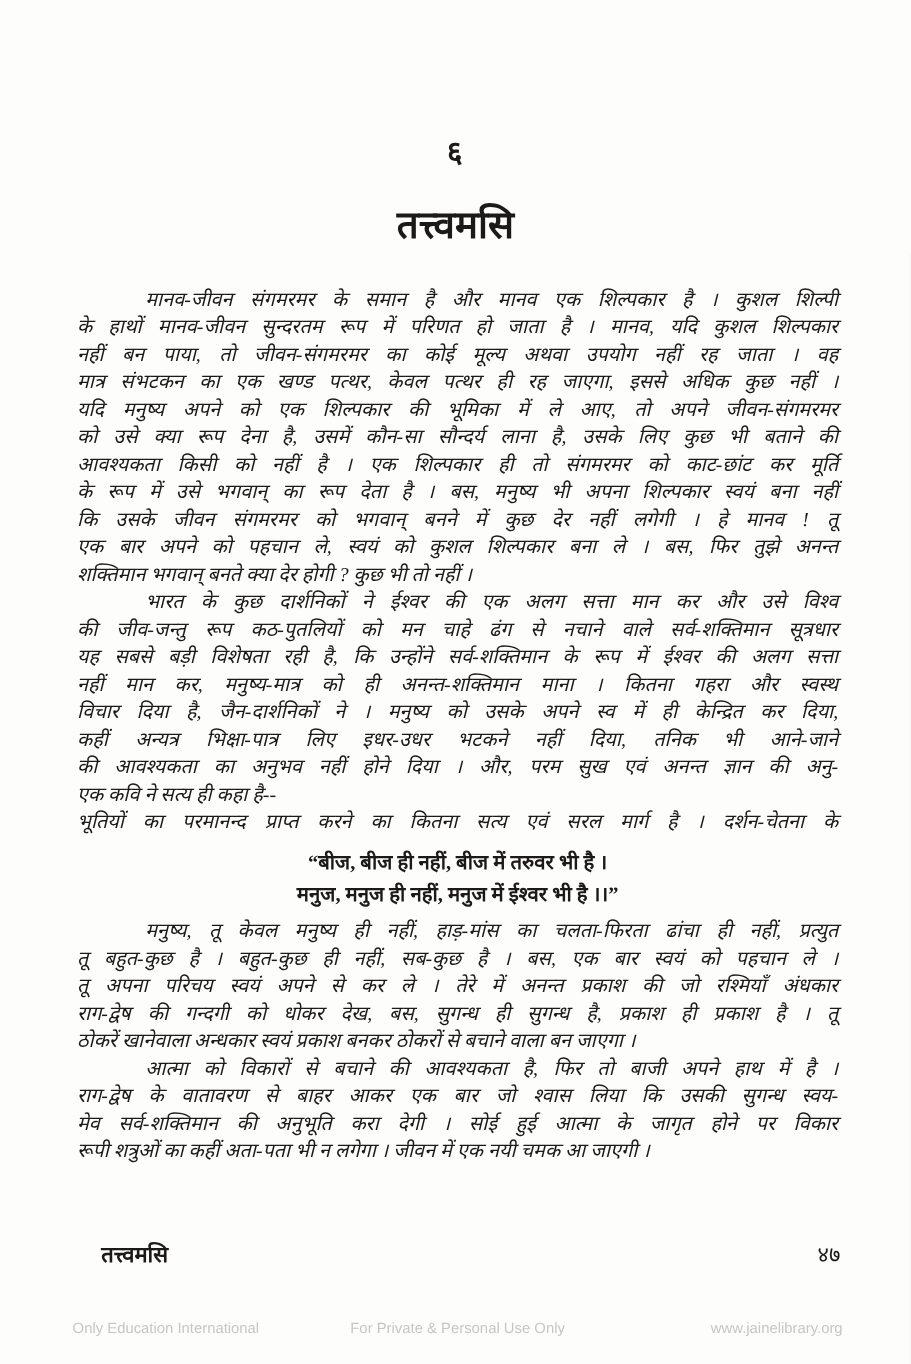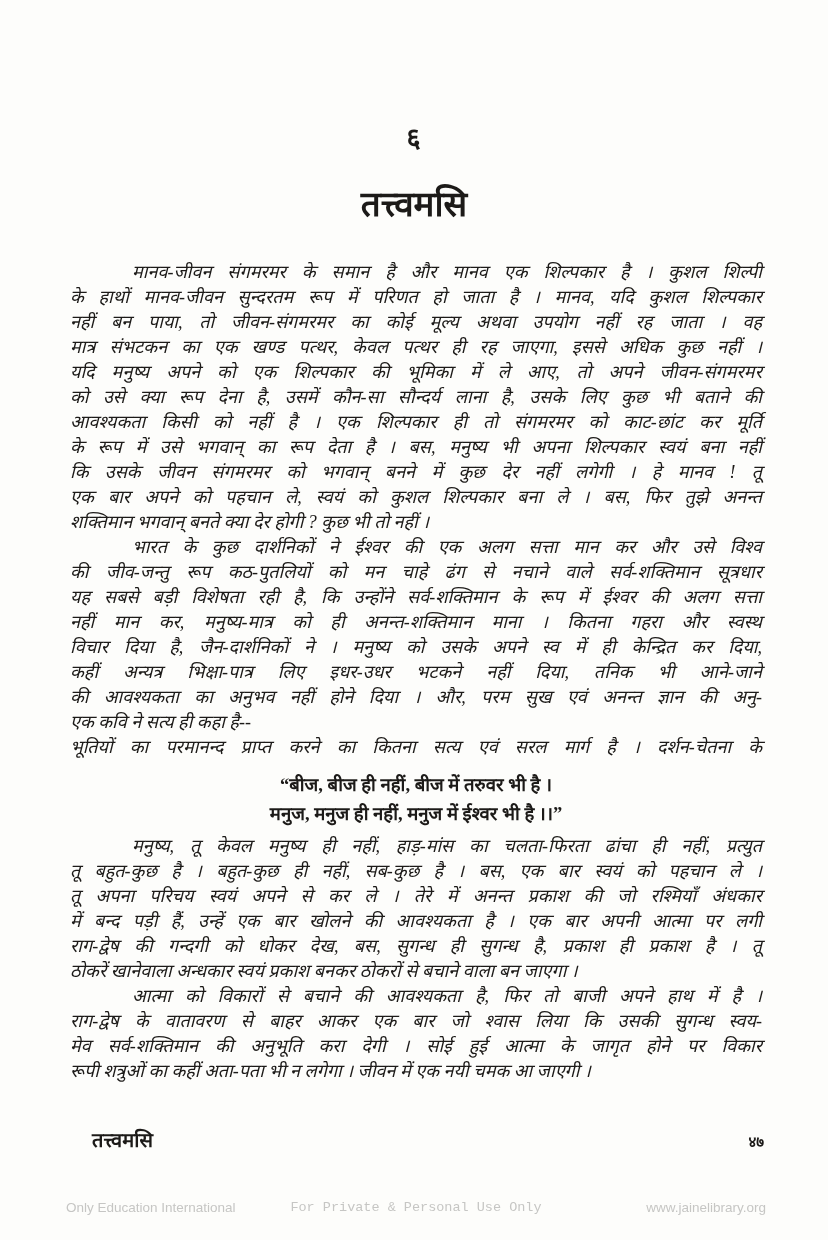--- a/index.html
+++ b/index.html
@@ -52,34 +52,34 @@
     position: absolute;
     left: 70px;
     right: 64px;
     top: 1126px;
     display: flex;
     justify-content: space-between;
     align-items: baseline;
     font-size: 20px;
   }
   .running-title { font-weight: bold; padding-left: 22px; }
-  .page-number { font-weight: bold; font-size: 15px; }
+  .page-number { font-weight: normal; font-size: 20px; }
   .bottom-bar {
     position: absolute;
     left: 66px;
     right: 62px;
     top: 1200px;
     display: flex;
     justify-content: space-between;
     align-items: baseline;
     font-family: "Liberation Sans", "DejaVu Sans", sans-serif;
     font-size: 13.5px;
     color: #c6c6c4;
   }
-  .bottom-bar .center-note { position: absolute; left: 0; right: 0; text-align: center; font-family: Liberation Mono, monospace; }
+  .bottom-bar .center-note { position: absolute; left: 0; right: 0; text-align: center; }
   .bottom-bar .left-note, .bottom-bar .right-note { position: relative; z-index: 1; background: #fdfdfb; }
 </style>
 </head>
 <body>
 
 <div class="page">
 
   <div class="chapter-number">६</div>
 
   <h1 class="chapter-title">तत्त्वमसि</h1>
@@ -114,21 +114,20 @@
 
     <div class="verse">
       <div class="vl">“बीज, बीज ही नहीं, बीज में तरुवर भी है ।</div>
       <div class="vl">मनुज, मनुज ही नहीं, मनुज में ईश्वर भी है ।।”</div>
     </div>
 
     <div class="para">
       <div class="pl first">मनुष्य, तू केवल मनुष्य ही नहीं, हाड़-मांस का चलता-फिरता ढांचा ही नहीं, प्रत्युत</div>
       <div class="pl">तू बहुत-कुछ है । बहुत-कुछ ही नहीं, सब-कुछ है । बस, एक बार स्वयं को पहचान ले ।</div>
       <div class="pl">तू अपना परिचय स्वयं अपने से कर ले । तेरे में अनन्त प्रकाश की जो रश्मियाँ अंधकार</div>
-      <div class="pl">में बन्द पड़ी हैं, उन्हें एक बार खोलने की आवश्यकता है । एक बार अपनी आत्मा पर लगी</div>
       <div class="pl">राग-द्वेष की गन्दगी को धोकर देख, बस, सुगन्ध ही सुगन्ध है, प्रकाश ही प्रकाश है । तू</div>
       <div class="pl end">ठोकरें खानेवाला अन्धकार स्वयं प्रकाश बनकर ठोकरों से बचाने वाला बन जाएगा ।</div>
     </div>
 
     <div class="para">
       <div class="pl first">आत्मा को विकारों से बचाने की आवश्यकता है, फिर तो बाजी अपने हाथ में है ।</div>
       <div class="pl">राग-द्वेष के वातावरण से बाहर आकर एक बार जो श्वास लिया कि उसकी सुगन्ध स्वय-</div>
       <div class="pl">मेव सर्व-शक्तिमान की अनुभूति करा देगी । सोई हुई आत्मा के जागृत होने पर विकार</div>
       <div class="pl end">रूपी शत्रुओं का कहीं अता-पता भी न लगेगा । जीवन में एक नयी चमक आ जाएगी ।</div>
     </div>

